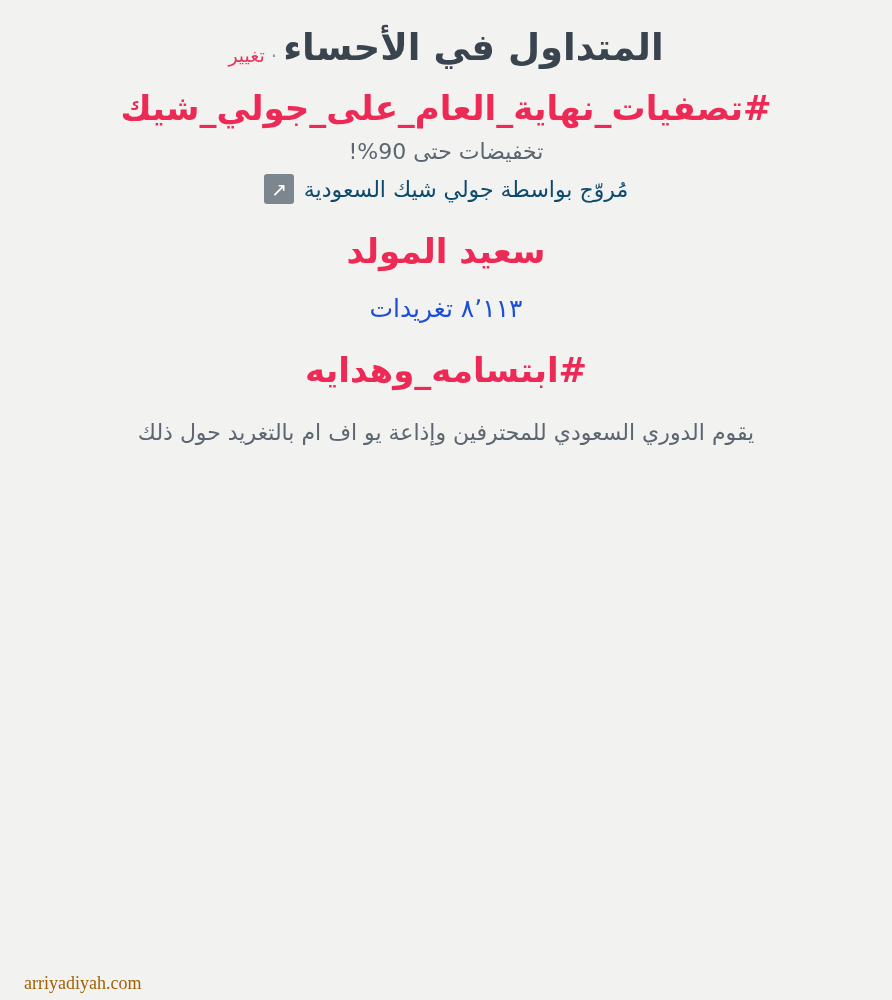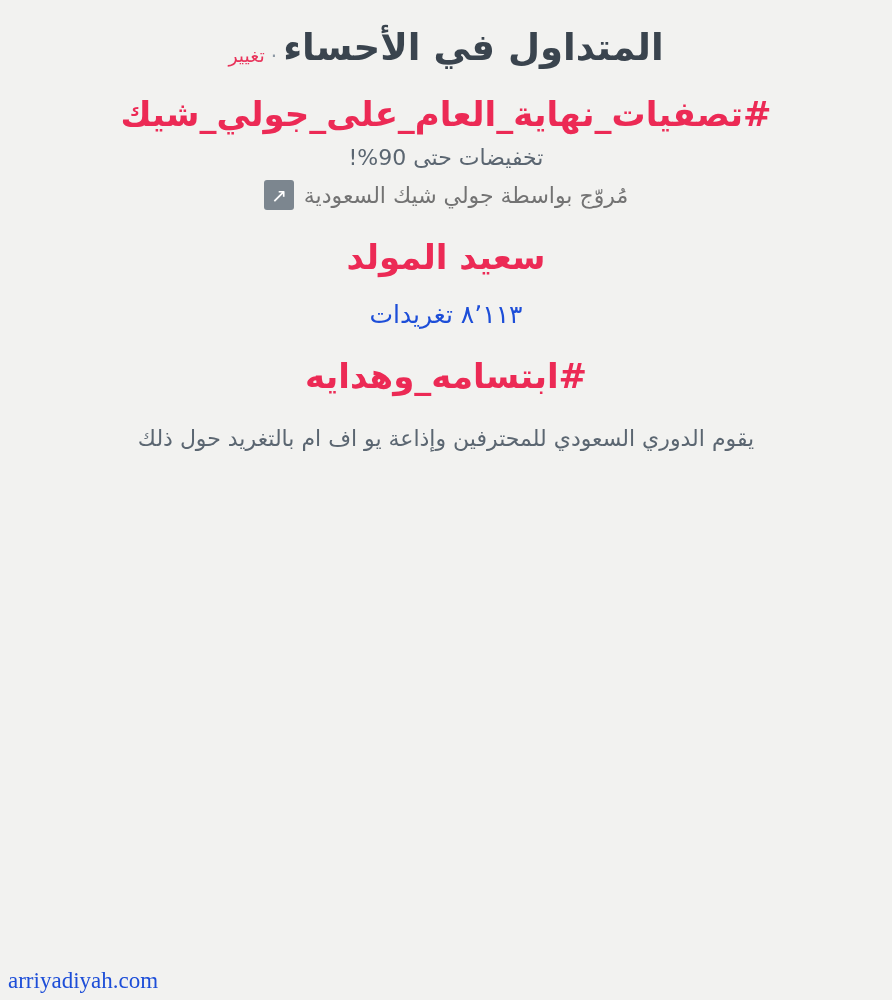--- a/index.html
+++ b/index.html
@@ -45,21 +45,21 @@
   .trends-change {
     font-size: 19px;
     color: #e8335a;
     vertical-align: middle;
   }
 
   .trend-block {
     text-align: right;
     margin-top: 26px;
   }
-  .trend-block.first { margin-top: 22px; }
+  .trend-block.first { margin-top: 16px; }
 
   .trend-name {
     font-size: 34px;
     font-weight: bold;
     color: #ec2a55;
     line-height: 1.28;
     word-break: break-word;
   }
   .trend-name.two-line { line-height: 1.3; }
 
@@ -73,21 +73,21 @@
   .promo-row {
     display: flex;
     flex-direction: row-reverse;
     align-items: center;
     justify-content: flex-start;
     gap: 10px;
     margin-top: 8px;
   }
   .promo-text {
     font-size: 22px;
-    color: #737373;
+    color: #0c4a6e;
     direction: rtl;
   }
   .promo-icon {
     width: 30px;
     height: 30px;
     background: #7c868f;
     color: #ffffff;
     border-radius: 3px;
     display: inline-flex;
     align-items: center;
@@ -98,24 +98,24 @@
   }
 
   .tweet-count {
     font-size: 25px;
     color: #1d4ed8;
     margin-top: 20px;
   }
 
   .watermark {
     position: absolute;
-    left: 8px;
+    left: 24px;
     bottom: 6px;
-    font-size: 23px;
-    color: #1d4ed8;
+    font-size: 18px;
+    color: #a16207;
     font-family: "Liberation Serif", serif;
     direction: ltr;
   }
 
   .center-wrap { text-align: center; }
 </style>
 </head>
 <body>
 
 <div class="page">

